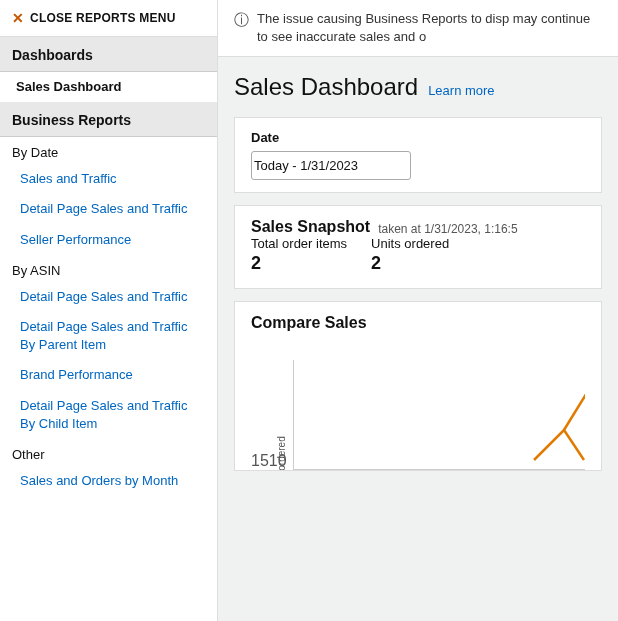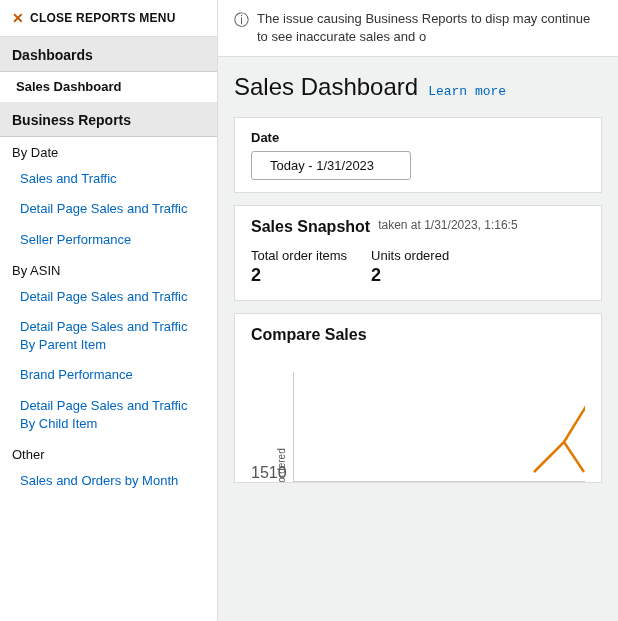--- a/index.html
+++ b/index.html
@@ -115,21 +115,20 @@
     .page-title {
       font-size: 24px;
       font-weight: normal;
       color: #111;
     }
 
     .learn-more-link {
       color: #0066c0;
       font-size: 13px;
       cursor: pointer;
-      font-family: Liberation Mono, monospace;
     }
 
     .card {
       background: #fff;
       border: 1px solid #ddd;
       border-radius: 0;
       margin-bottom: 12px;
     }
 
     .date-card {
@@ -140,36 +139,36 @@
       font-size: 13px;
       font-weight: bold;
       color: #111;
       margin-bottom: 6px;
     }
 
     .date-value {
       background: #fff;
       border: 1px solid #aaa;
       border-radius: 3px;
-      padding: 6px 18px;
+      padding: 6px 2px;
       font-size: 13px;
       color: #111;
       display: inline-block;
       min-width: 160px;
     }
 
     .snapshot-card {
       padding: 12px 16px 14px 16px;
     }
 
     .snapshot-header {
       display: flex;
-      align-items: flex-start;
+      align-items: flex-end;
       gap: 8px;
-      margin-bottom: 12px;
+      margin-bottom: 0;
     }
 
     .snapshot-title {
       font-size: 16px;
       font-weight: bold;
       color: #111;
     }
 
     .snapshot-time {
       font-size: 12px;

